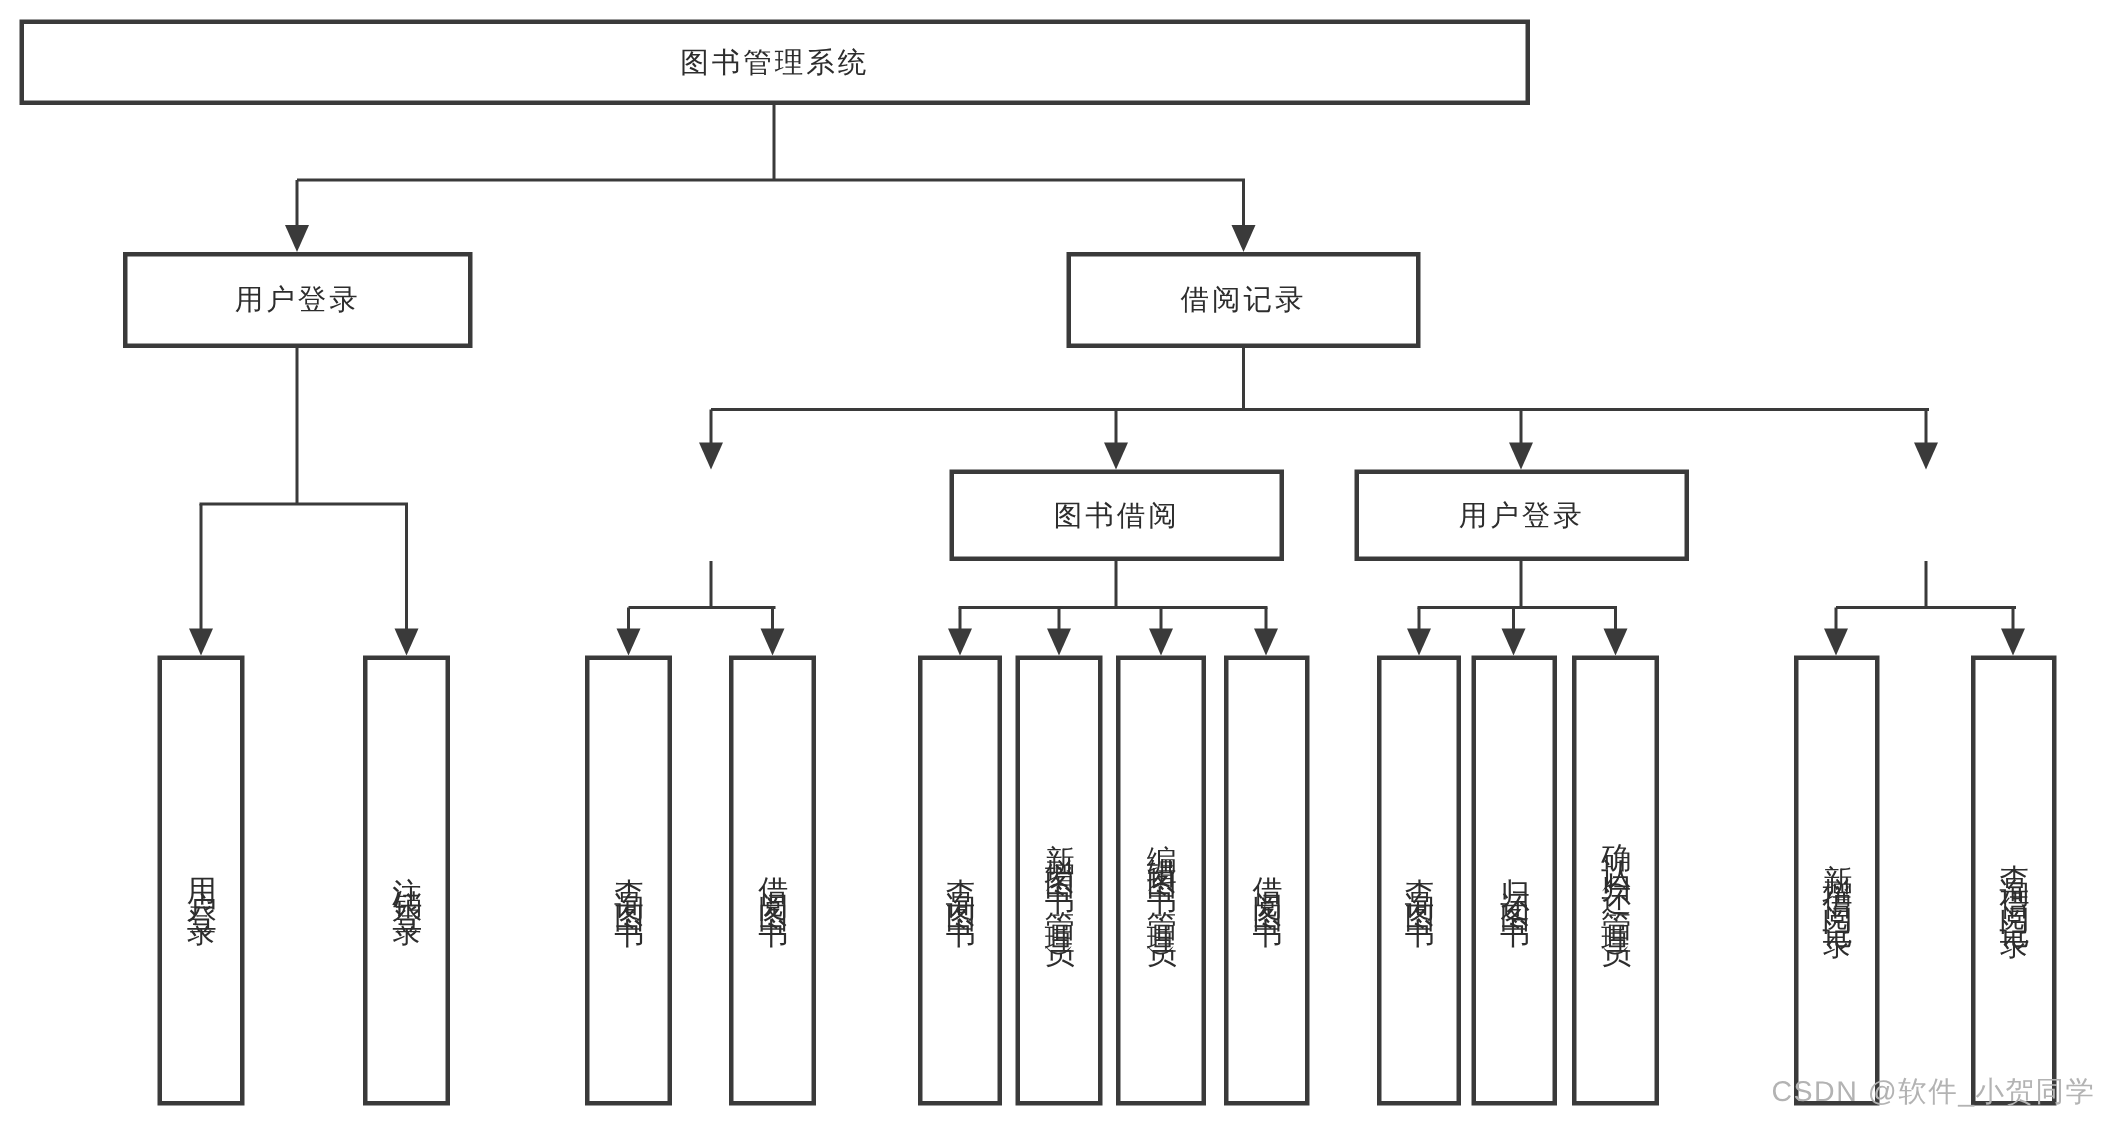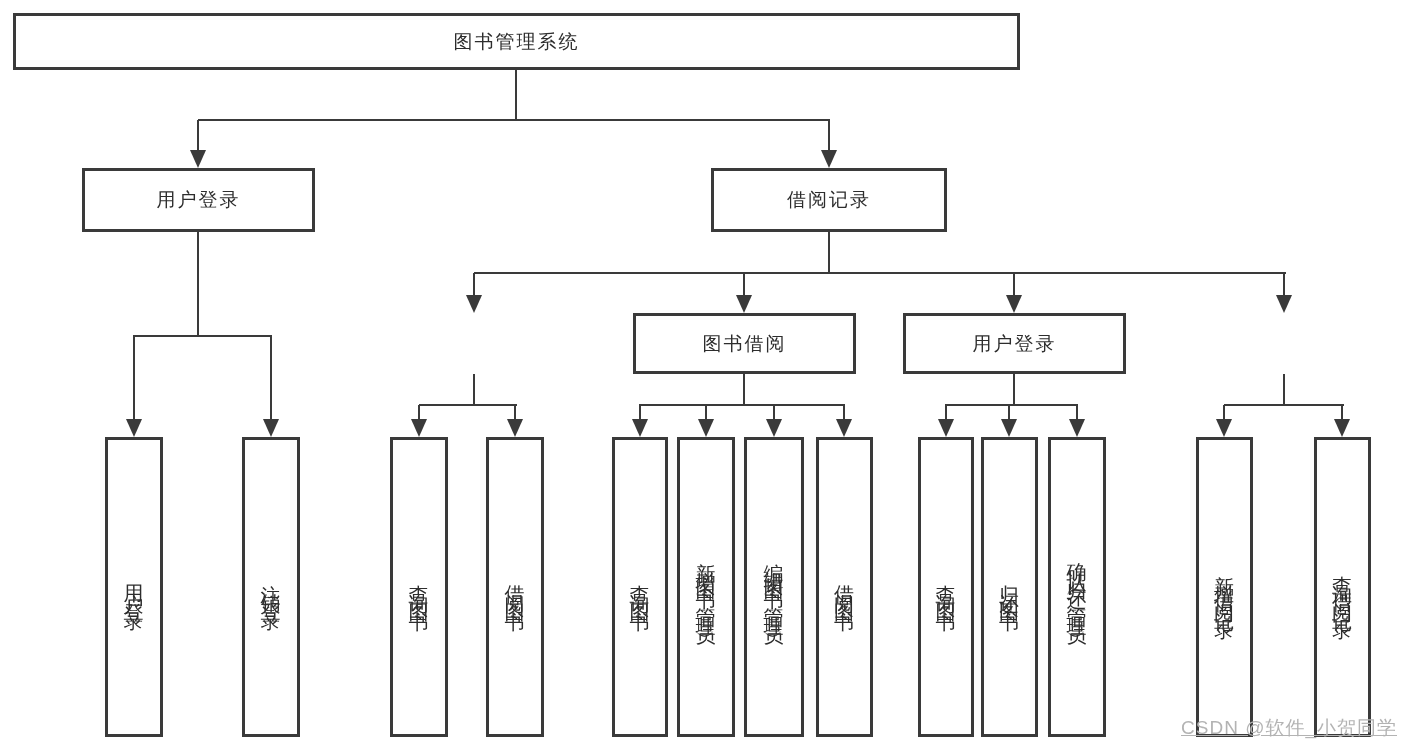--- a/index.html
+++ b/index.html
@@ -8,21 +8,21 @@
   .box{position:absolute;box-sizing:border-box;background:#fff;border:3px solid #3a3a3a;
        display:flex;align-items:center;justify-content:center;
        color:#2d2d2d;font-size:19px;letter-spacing:2px;white-space:nowrap;text-align:center;}
   .leaf{top:437px;height:300px;}
   .leaf span{writing-mode:vertical-rl;text-orientation:mixed;font-size:20px;letter-spacing:9px;line-height:1.1;}
   .v{position:absolute;width:2px;background:#3a3a3a;}
   .h{position:absolute;height:2px;background:#3a3a3a;}
   .ah{position:absolute;width:0;height:0;border-left:8px solid transparent;
       border-right:8px solid transparent;border-top:18px solid #3a3a3a;}
   .watermark{position:absolute;top:715px;right:8px;font-size:19px;color:#b3b3b3;
-             letter-spacing:1px;z-index:5;text-decoration:underline;}
+             letter-spacing:1px;z-index:5;}
 </style>
 </head>
 <body>
 
 <div class="stage">
 
   <div class="box" style="left:13px;top:13px;width:1007px;height:57px">
     <span>图书管理系统</span>
   </div>
 

